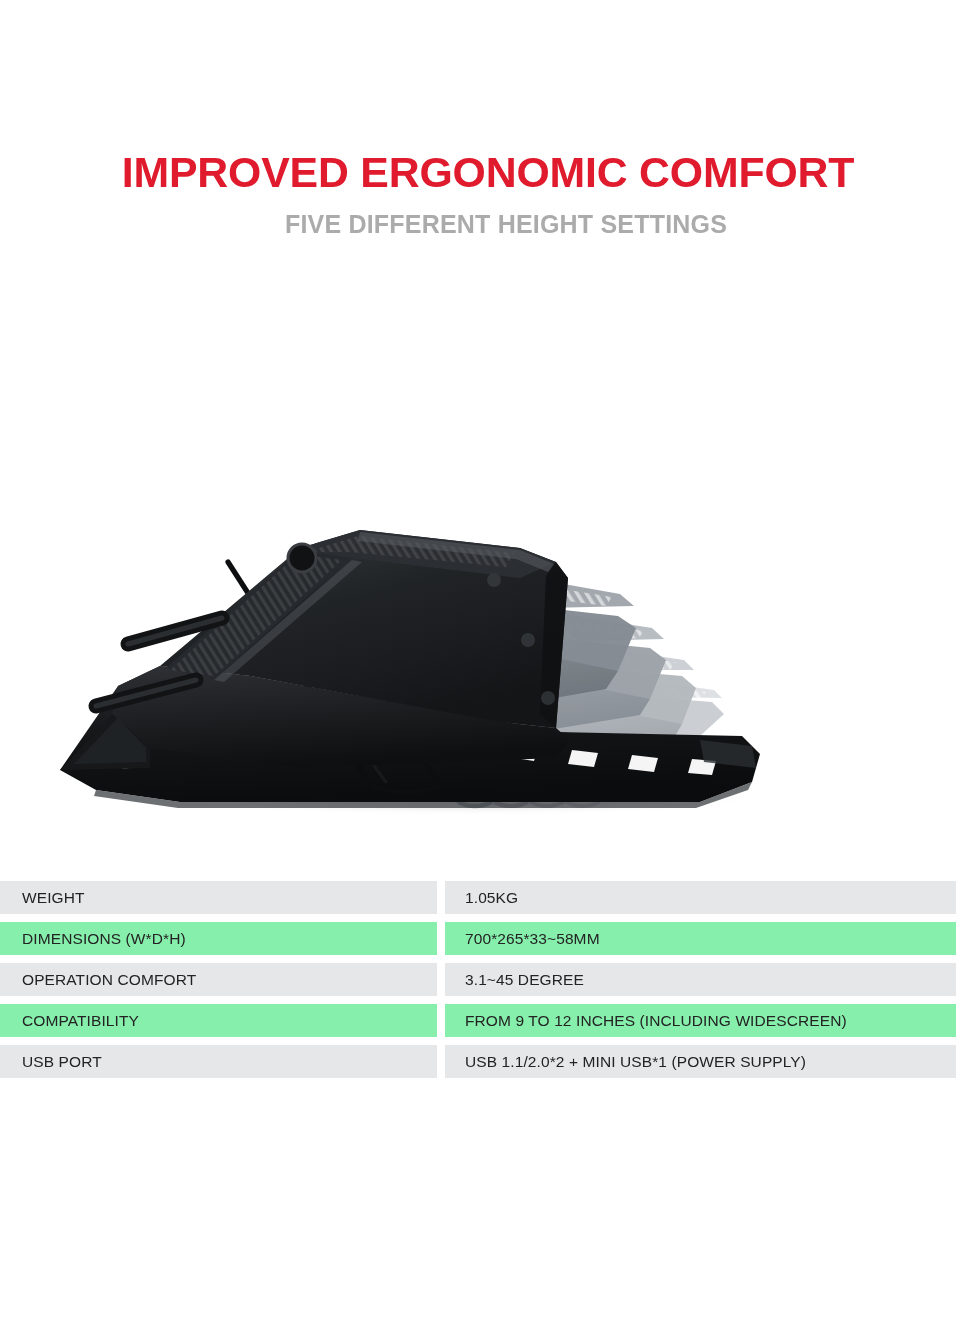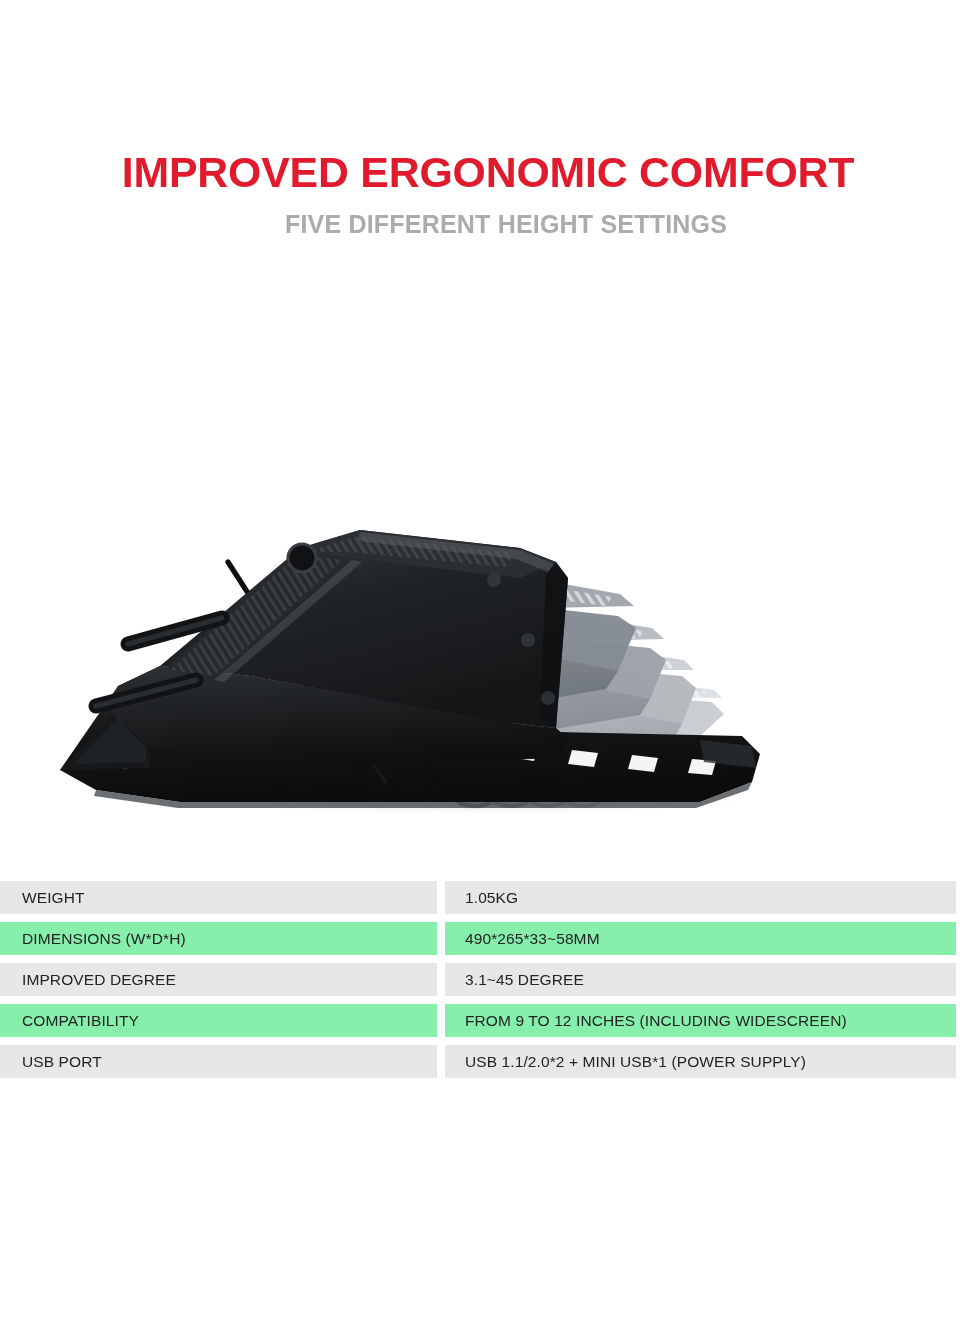--- a/index.html
+++ b/index.html
@@ -218,25 +218,25 @@
 
 <div class="spec-table">
 
   <div class="spec-row row-a">
     <div class="spec-cell spec-label">WEIGHT</div>
     <div class="spec-cell spec-value">1.05KG</div>
   </div>
 
   <div class="spec-row row-b">
     <div class="spec-cell spec-label">DIMENSIONS (W*D*H)</div>
-    <div class="spec-cell spec-value">490*265*33~58MM</div>
+    <div class="spec-cell spec-value">700*265*33~58MM</div>
   </div>
 
   <div class="spec-row row-a">
-    <div class="spec-cell spec-label">IMPROVED DEGREE</div>
+    <div class="spec-cell spec-label">OPERATION COMFORT</div>
     <div class="spec-cell spec-value">3.1~45 DEGREE</div>
   </div>
 
   <div class="spec-row row-b">
     <div class="spec-cell spec-label">COMPATIBILITY</div>
     <div class="spec-cell spec-value">FROM 9 TO 12 INCHES (INCLUDING WIDESCREEN)</div>
   </div>
 
   <div class="spec-row row-a">
     <div class="spec-cell spec-label">USB PORT</div>

